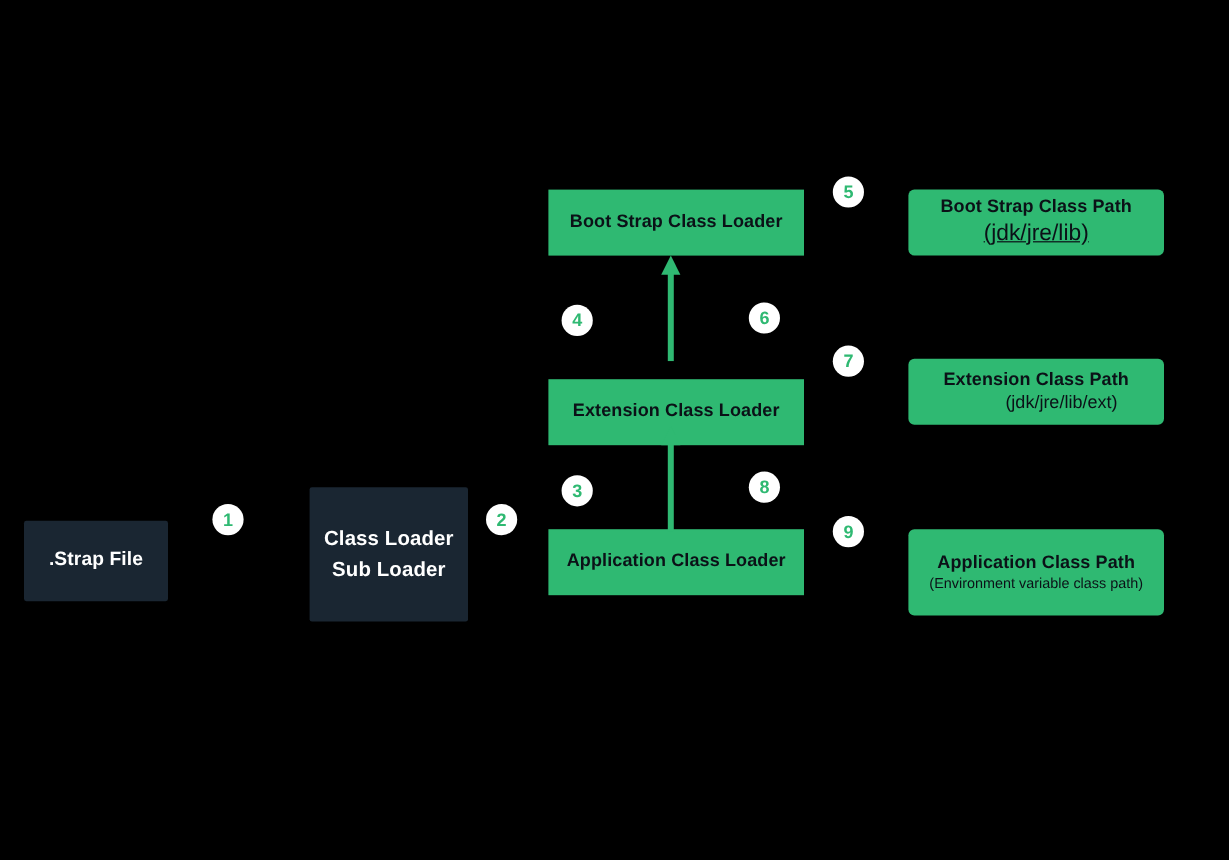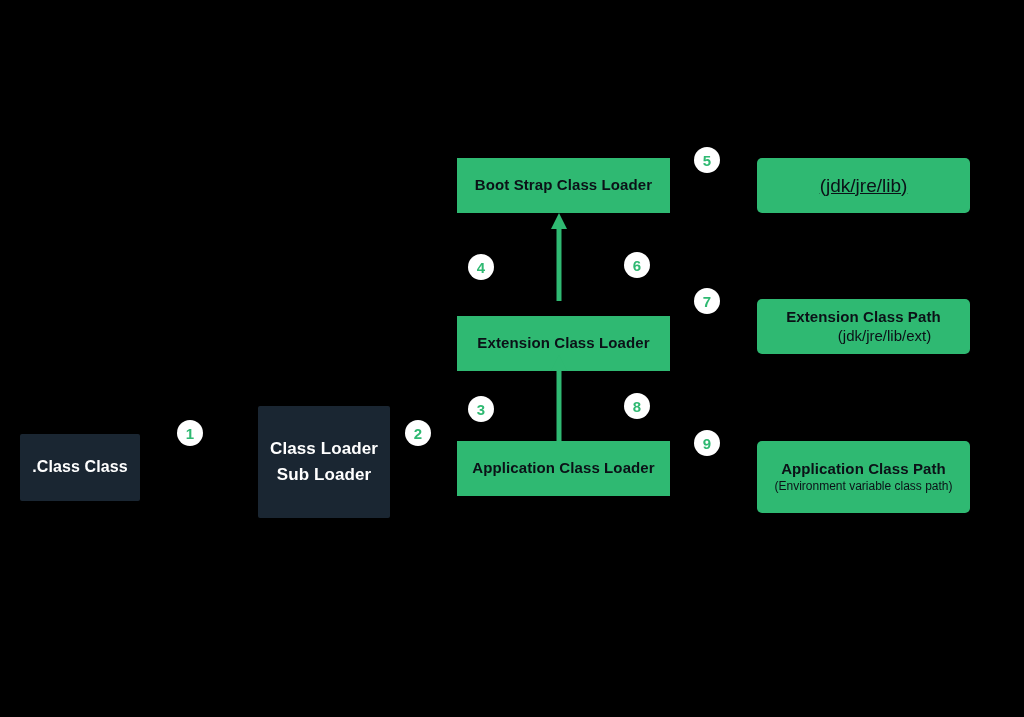--- a/index.html
+++ b/index.html
@@ -83,21 +83,21 @@
     position: absolute;
   }
   .arrow svg { display: block; }
 </style>
 </head>
 <body>
 
 <div id="canvas">
 
   <div class="dark-box" style="left:20px; top:434px; width:120px; height:67px; font-size:16px;">
-    <div class="line">.Class Class</div>
+    <div class="line">.Strap File</div>
   </div>
 
   <div class="badge" style="left:177px; top:420px;">
     <span>1</span>
   </div>
 
   <div class="dark-box" style="left:258px; top:406px; width:132px; height:112px; font-size:17px;">
     <div class="line">Class Loader</div>
     <div class="line">Sub Loader</div>
   </div>
@@ -154,20 +154,21 @@
 
   <div class="badge" style="left:694px; top:288px;">
     <span>7</span>
   </div>
 
   <div class="badge" style="left:694px; top:430px;">
     <span>9</span>
   </div>
 
   <div class="green-box rounded" style="left:757px; top:158px; width:213px; height:55px;">
+    <div class="title" style="font-size:15px;">Boot Strap Class Path</div>
     <div class="sub" style="font-size:19px;text-decoration:underline;">(jdk/jre/lib)</div>
   </div>
 
   <div class="green-box rounded" style="left:757px; top:299px; width:213px; height:55px;">
     <div class="title" style="font-size:15px;">Extension Class Path</div>
     <div class="sub" style="font-size:15px;margin-left:42px;">(jdk/jre/lib/ext)</div>
   </div>
 
   <div class="green-box rounded" style="left:757px; top:441px; width:213px; height:72px;">
     <div class="title" style="font-size:15px;">Application Class Path</div>

